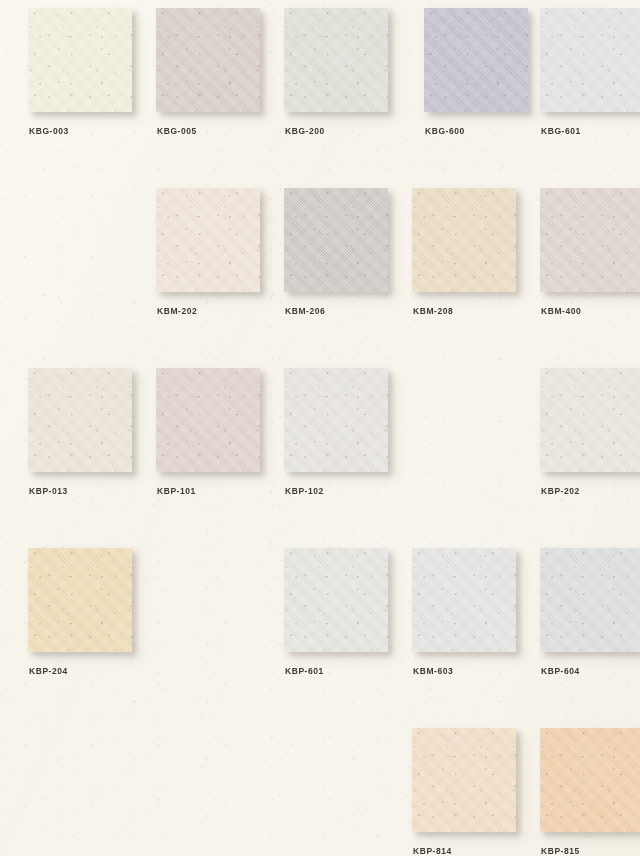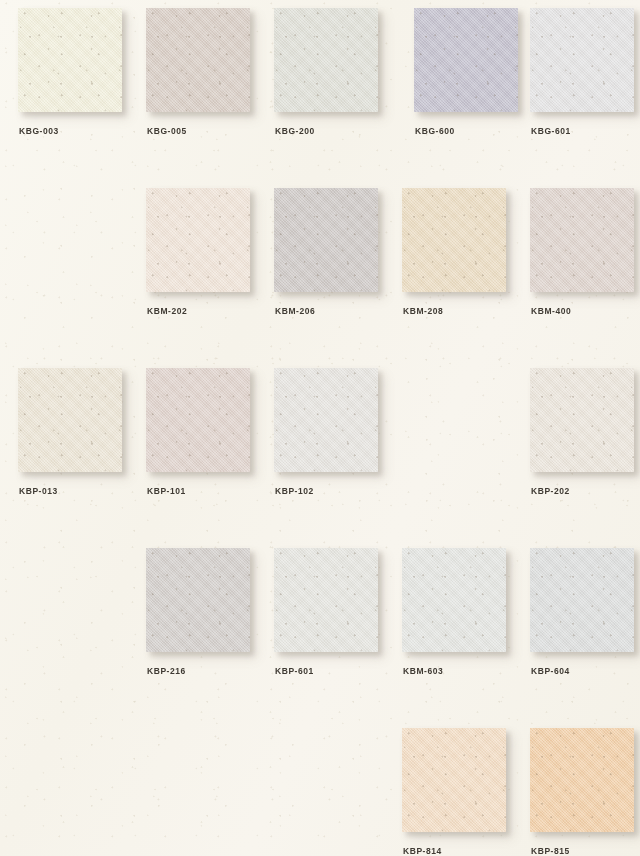--- a/index.html
+++ b/index.html
@@ -36,21 +36,21 @@
     background-size:
       53px 49px, 67px 61px, 59px 71px, 73px 57px,
       61px 67px, 79px 53px, 57px 63px, 71px 59px,
       63px 73px, 69px 55px,
       100% 100%;
     pointer-events: none;
   }
 
   #swatch-grid {
     position: absolute;
-    left: 8px;
+    left: 18px;
     top: 0;
     width: 584px;
     height: 856px;
   }
 
   .grid-cell {
     position: absolute;
     width: 128px;
     height: 170px;
   }
@@ -192,24 +192,24 @@
         <div class="swatch-chip" style="background-color: rgb(230, 228, 224);"></div>
         <div class="swatch-label">KBP-102</div>
       </div>
     </div>
     <div class="grid-cell" style="left: 522px; top: 368px;">
       <div class="swatch-card">
         <div class="swatch-chip" style="background-color: rgb(235, 229, 220);"></div>
         <div class="swatch-label">KBP-202</div>
       </div>
     </div>
-    <div class="grid-cell" style="left: 138px; top: 548px;">
-      <div class="swatch-card">
-        <div class="swatch-chip" style="background-color: rgb(210, 206, 203);"></div>
-        <div class="swatch-label">KBP-216</div>
+    <div class="grid-cell" style="left: 10px; top: 548px;">
+      <div class="swatch-card">
+        <div class="swatch-chip" style="background-color: rgb(240, 220, 180);"></div>
+        <div class="swatch-label">KBP-204</div>
       </div>
     </div>
     <div class="grid-cell" style="left: 266px; top: 548px; text-align: right;">
       <div class="swatch-card">
         <div class="swatch-chip" style="background-color: rgb(229, 229, 224);"></div>
         <div class="swatch-label">KBP-601</div>
       </div>
     </div>
     <div class="grid-cell" style="left: 394px; top: 548px;">
       <div class="swatch-card">

